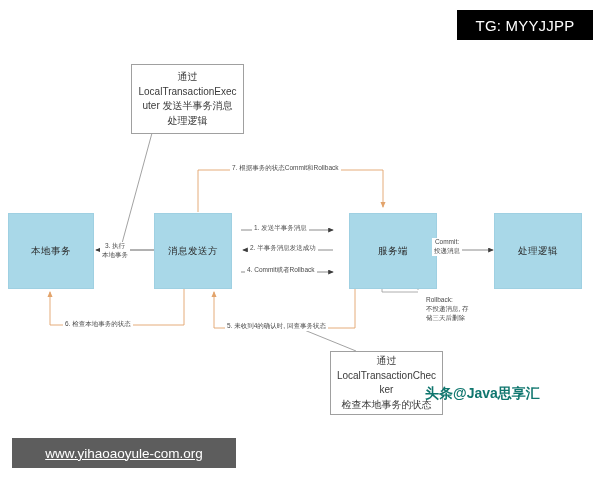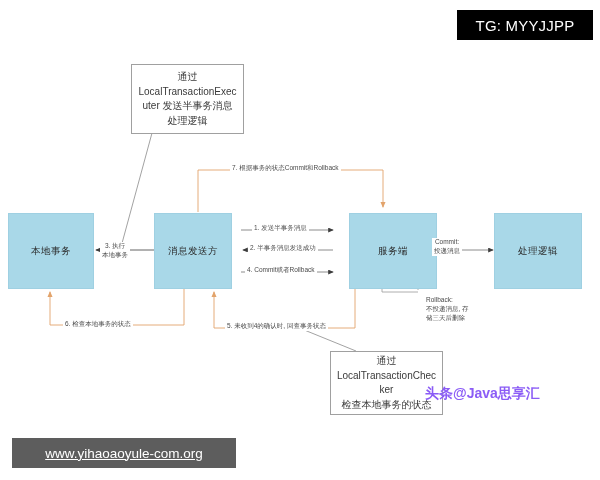--- a/index.html
+++ b/index.html
@@ -31,21 +31,21 @@
     width: 224px; height: 30px;
     background: #5d5d5d;
     color: #ffffff;
     font-size: 13.5px;
     display: flex; align-items: center; justify-content: center; text-decoration: underline;
   }
   .author-mark {
     position: absolute;
     left: 425px; top: 385px;
     font-size: 14px;
-    color: #8b5cf6;
+    color: #0f766e;
     font-weight: bold;
     white-space: nowrap;
   }
   
   .pbox {
     position: absolute;
     background: #a9d8e8;
     border: 1px solid #9fd0e2;
     display: flex; align-items: center; justify-content: center;
     color: #2b2b2b;

